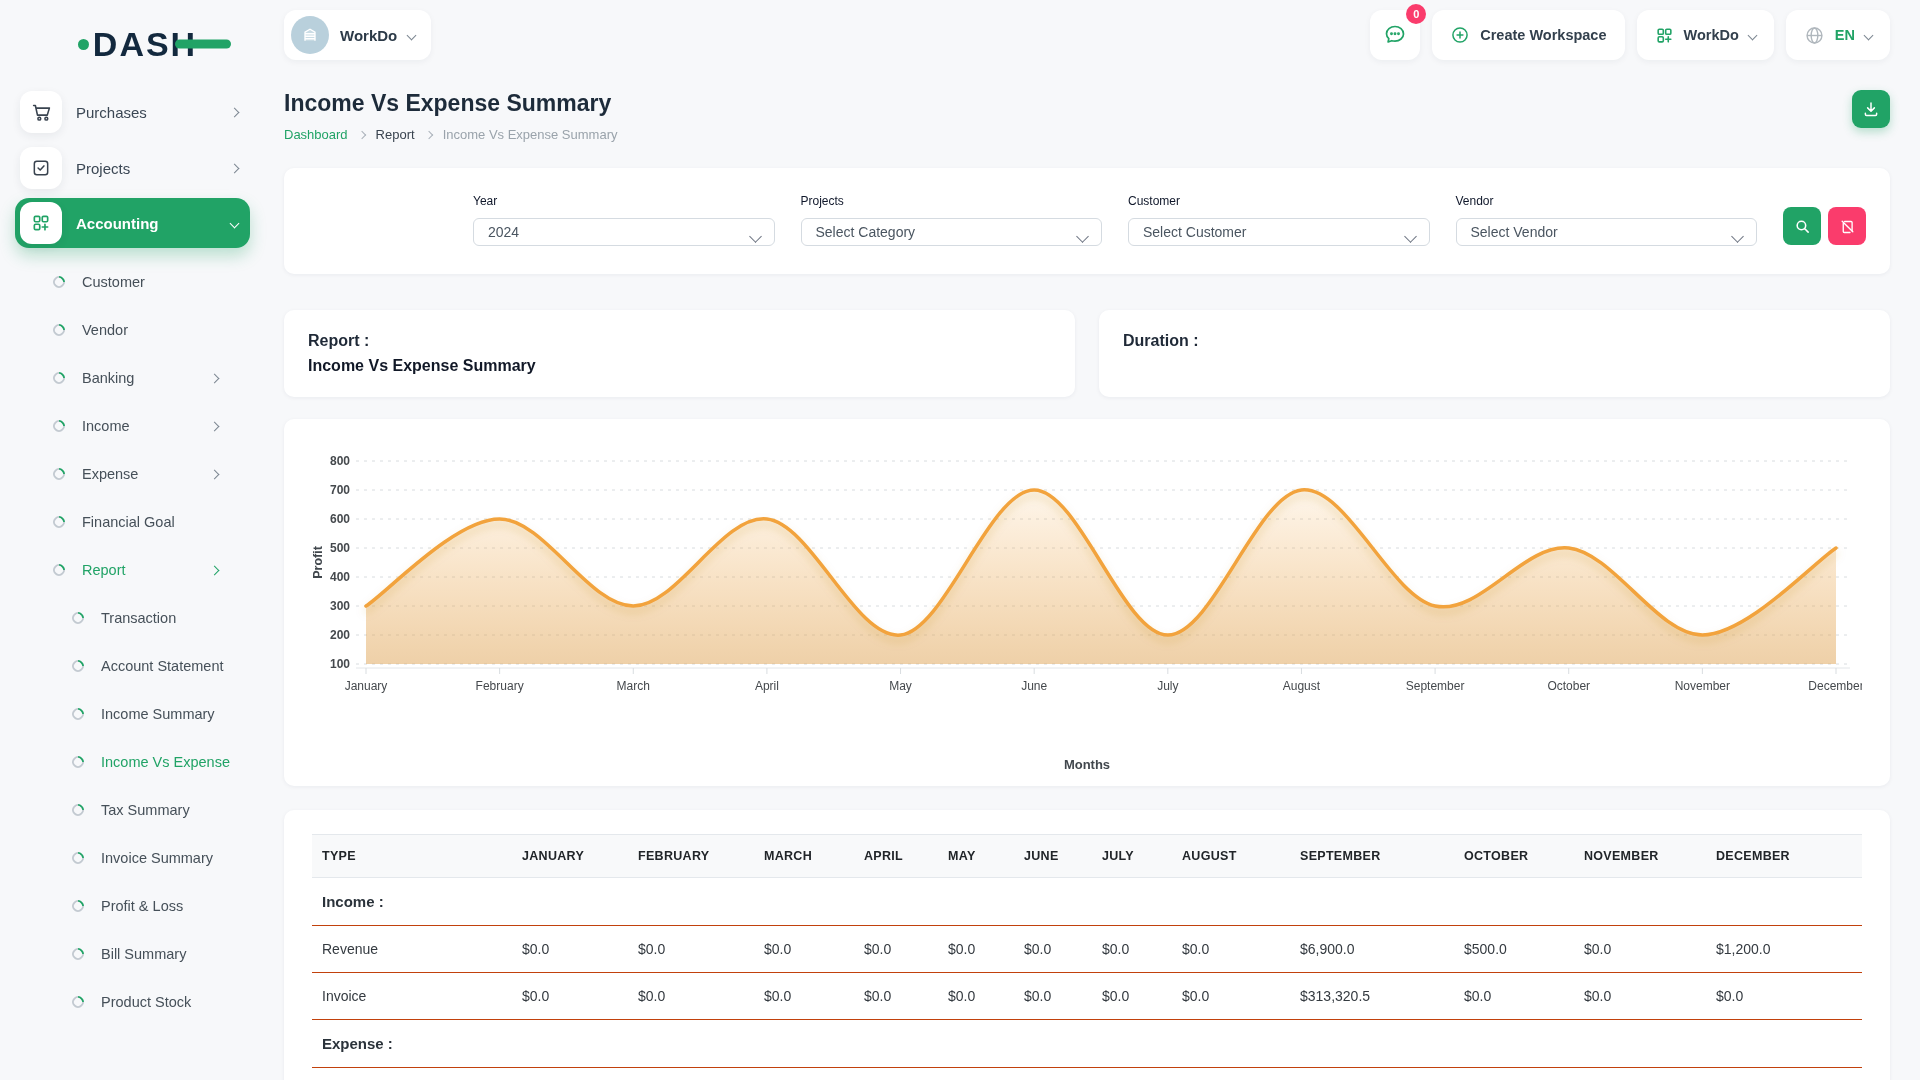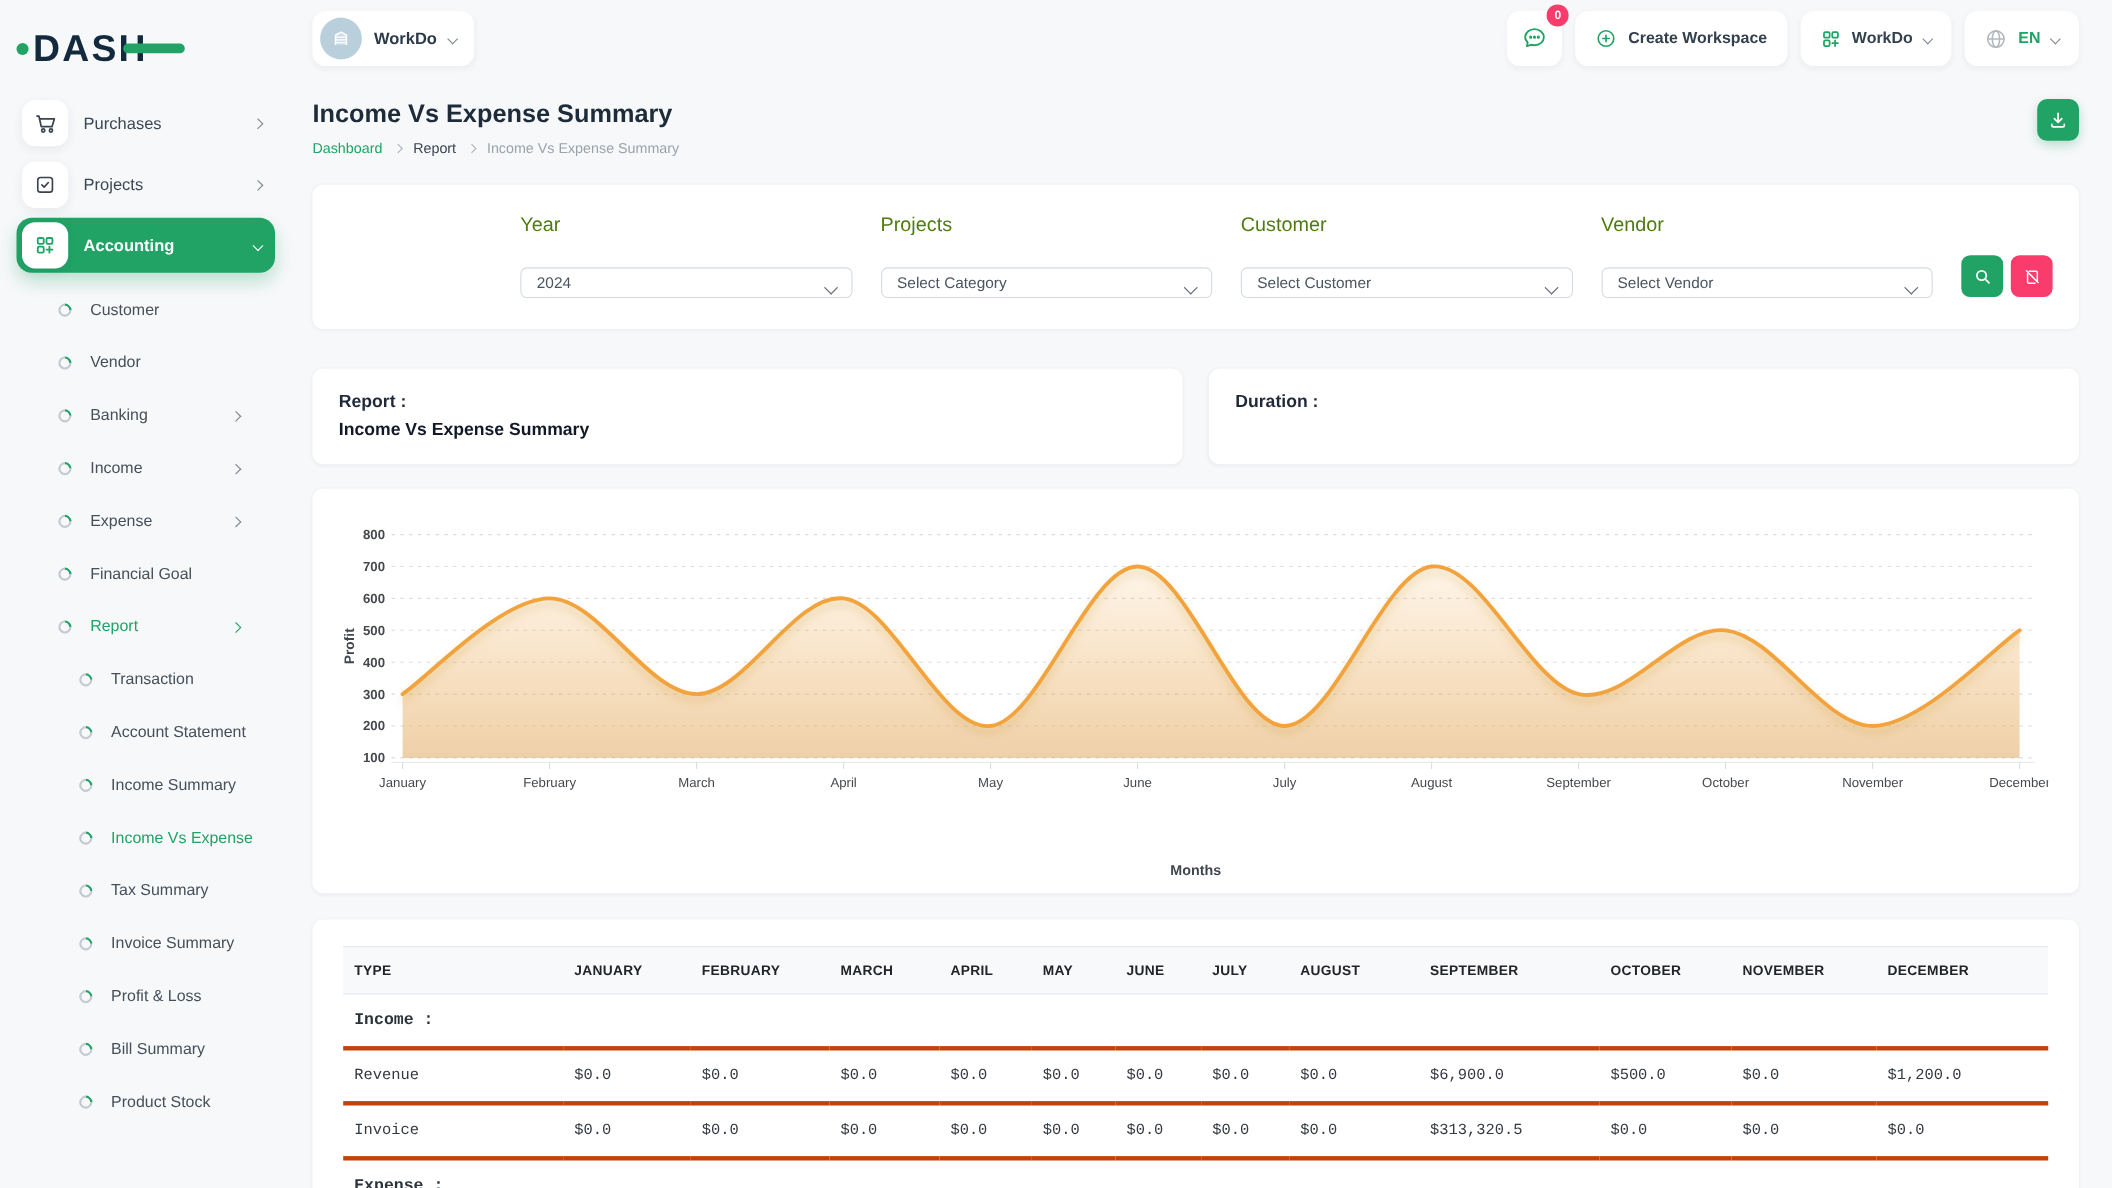--- a/index.html
+++ b/index.html
@@ -3,21 +3,21 @@
 <meta charset="utf-8">
 <style>
   * { box-sizing: border-box; margin: 0; padding: 0; }
   html,body { width:1920px; height:1080px; overflow:hidden; }
   body {
     font-family: "Liberation Sans", "DejaVu Sans", sans-serif;
     background:#f7f8fa; color:#39434f; display:flex;
   }
   
   .sidebar { width:260px; flex:0 0 260px; padding:16px 0 0 15px; }
-  .logo { height:56px; display:flex; align-items:center; justify-content:flex-start; margin-bottom:14px; position:relative; }
+  .logo { height:56px; display:flex; align-items:center; justify-content:center; margin-bottom:14px; position:relative; }
   .logo-dot { width:11px; height:11px; border-radius:50%; background:var(--green); margin-right:4px; }
   .logo-text { font-size:34px; font-weight:800; letter-spacing:2px; color:#13293e; position:relative; line-height:1; }
   .logo-bar { position:absolute; right:-34px; top:50%; transform:translateY(-50%); width:56px; height:9px; border-radius:5px; background:var(--green); }
   ul { list-style:none; }
   .menu-item { display:flex; align-items:center; gap:14px; height:52px; margin:0 10px 4px 0; padding:0 12px 0 5px; border-radius:14px; cursor:pointer; }
   .icon-box { width:42px; height:42px; border-radius:12px; background:#fff; box-shadow:0 3px 10px rgba(25,39,62,.07); display:flex; align-items:center; justify-content:center; flex:0 0 42px; }
   .menu-label { font-size:15px; font-weight:500; color:#3b4754; flex:1; }
   .menu-item.active { background:var(--green); box-shadow:0 8px 16px rgba(33,163,102,.28); height:50px; }
   .menu-item.active .menu-label { color:#fff; font-weight:700; }
   .chev { width:7px; height:7px; border-right:1.8px solid #7c8691; border-bottom:1.8px solid #7c8691; display:inline-block; }
@@ -51,21 +51,21 @@
   .bc-link { color:var(--green); cursor:pointer; }
   .bc-mid { color:#39434f; cursor:pointer; }
   .bc-cur { color:#9aa3ab; }
   .bc-sep { width:6px; height:6px; border-right:1.6px solid #aab2ba; border-bottom:1.6px solid #aab2ba; transform:rotate(-45deg); margin:0 11px; }
   .dl-btn { width:38px; height:38px; border:none; border-radius:9px; background:var(--green); display:flex; align-items:center; justify-content:center; cursor:pointer; box-shadow:0 4px 10px rgba(33,163,102,.3); }
   .card { background:#fff; border-radius:10px; box-shadow:0 1px 4px rgba(25,39,62,.06); }
   
   .filter-card { margin-top:26px; padding:26px 24px 28px; }
   .filter-row { display:flex; gap:26px; padding-left:165px; }
   .field { flex:1; }
-  .field label { display:block; font-size:18px; color:#4d7c0f; margin-bottom:28px; }
+  .field label { display:block; font-size:12px; color:#0f172a; margin-bottom:10px; }
   .sel-wrap { position:relative; }
   .sel-wrap select {
     width:100%; height:28px; appearance:none; -webkit-appearance:none;
     border:1px solid #d5dbe1; border-radius:6px; background:#fff;
     padding:0 30px 0 14px; font-size:14px; color:#4a5560;
     font-family:"Liberation Sans", sans-serif; cursor:pointer;
   }
   .sel-wrap::after { content:""; position:absolute; right:15px; top:14px; width:8px; height:8px; border-right:1.8px solid #6b7280; border-bottom:1.8px solid #6b7280; transform:rotate(45deg); pointer-events:none; }
   .filter-actions { display:flex; gap:7px; align-self:flex-end; margin-bottom:1px; }
   .sq-btn { width:38px; height:38px; border:none; border-radius:8px; display:flex; align-items:center; justify-content:center; cursor:pointer; }
@@ -76,21 +76,21 @@
   .sum-card { flex:1; padding:22px 24px; }
   .sum-title { font-size:16px; font-weight:600; color:#1f2937; }
   .sum-value { font-size:16px; font-weight:700; color:#111827; margin-top:7px; }
   
   .chart-card { margin-top:22px; padding:20px 24px 14px; }
   .xaxis-title { text-align:center; font-size:13px; font-weight:700; color:#41474d; margin-top:2px; }
   
   .table-card { margin-top:24px; padding:24px 28px 28px; }
   table { width:100%; border-collapse:collapse; table-layout:fixed; }
   thead th { background:#f8f9fa; text-align:left; font-size:12.5px; font-weight:700; letter-spacing:.3px; color:#212529; text-transform:uppercase; padding:14px 10px; border-top:1px solid #e4e8ec; border-bottom:1px solid #e4e8ec; }
-  tbody td { font-size:14px; color:#343a40; padding:15px 10px; border-bottom:4px solid #c2410c;font-family:Liberation Mono, monospace; }
+  tbody td { font-size:14px; color:#343a40; padding:15px 10px; border-bottom:1px solid #c2410c; }
   tbody tr.section-row td { font-weight:600; font-size:15px; color:#2b333b; }
   :root { --green:#21A366; --pink:#FA3C6C; }
 </style>
 </head>
 <body>
 
 <nav class="sidebar">
   <div class="logo">
     <span class="logo-dot"></span>
     <span class="logo-text"><span class="logo-bar"></span>DASH</span>

